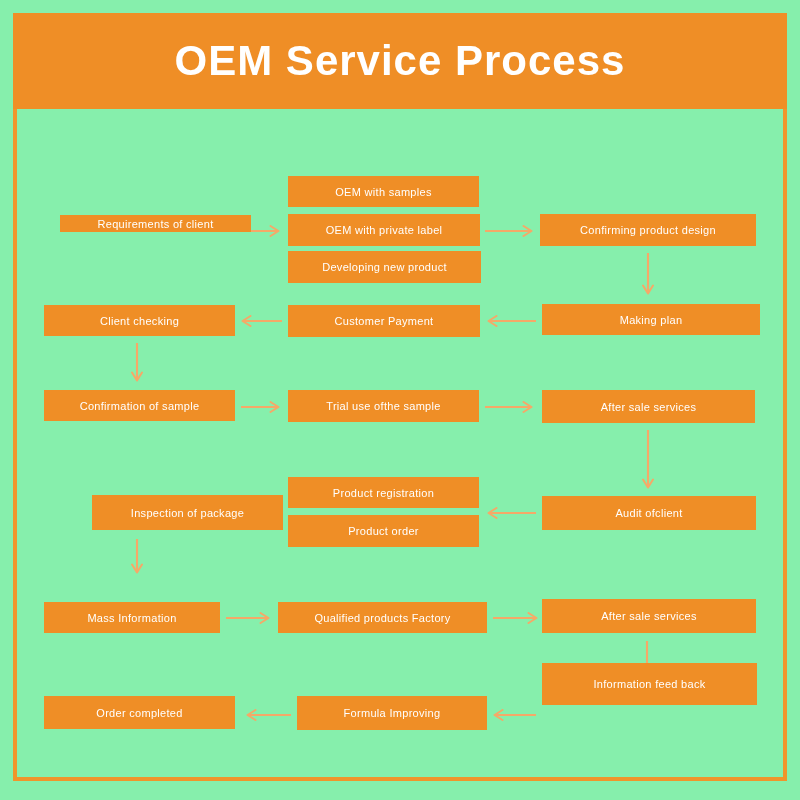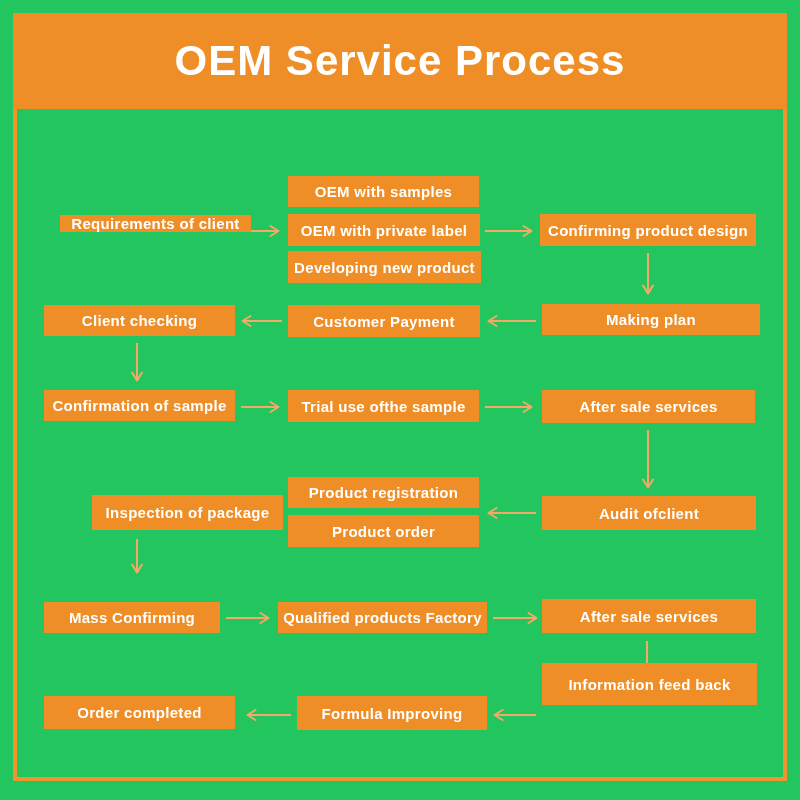--- a/index.html
+++ b/index.html
@@ -1,20 +1,20 @@
 <!DOCTYPE html>
 <html style="--box: #EF8E26; --arrow: #F5A968; --border: #F0952B;"><head>
 <meta charset="utf-8">
 <style>
   html, body { margin: 0; padding: 0; background: #ffffff; }
   #canvas {
     position: relative;
     width: 800px;
     height: 800px;
-    background: #22c55e;
+    background: #86efac;
     font-family: "Liberation Sans", sans-serif;
     overflow: hidden;
   }
   #frame {
     position: absolute;
     left: 13px; top: 13px;
     width: 774px; height: 768px;
     border: 4px solid var(--border, #F0952B);
     box-sizing: border-box;
   }
@@ -34,22 +34,22 @@
     letter-spacing: 1px;
   }
   .node {
     position: absolute;
     background: var(--box, #EF8E26);
     color: #ffffff;
     display: flex;
     align-items: center;
     justify-content: center;
     text-align: center;
-    font-size: 15px;
-    font-weight: bold;
+    font-size: 11px;
+    font-weight: normal;
     letter-spacing: 0.3px;
     box-sizing: border-box;
     white-space: nowrap;
   }
   #arrows {
     position: absolute;
     left: 0; top: 0;
     width: 800px; height: 800px;
     pointer-events: none;
   }
@@ -113,21 +113,21 @@
 
   <div class="node" style="left:44px;  top:390px; width:191px; height:31px;">Confirmation of sample</div>
   <div class="node" style="left:288px; top:390px; width:191px; height:32px;">Trial use ofthe sample</div>
   <div class="node" style="left:542px; top:390px; width:213px; height:33px;">After sale services</div>
 
   <div class="node" style="left:542px; top:496px; width:214px; height:34px;">Audit ofclient</div>
   <div class="node" style="left:288px; top:477px; width:191px; height:31px;">Product registration</div>
   <div class="node" style="left:288px; top:515px; width:191px; height:32px;">Product order</div>
   <div class="node" style="left:44px;  top:495px; width:191px; height:35px;margin-left:48px;">Inspection of package</div>
 
-  <div class="node" style="left:44px;  top:602px; width:176px; height:31px;">Mass Confirming</div>
+  <div class="node" style="left:44px;  top:602px; width:176px; height:31px;">Mass Information</div>
   <div class="node" style="left:278px; top:602px; width:209px; height:31px;">Qualified products Factory</div>
   <div class="node" style="left:542px; top:599px; width:214px; height:34px;">After sale services</div>
 
   <div class="node" style="left:542px; top:663px; width:215px; height:42px;">Information feed back</div>
   <div class="node" style="left:44px;  top:696px; width:191px; height:33px;">Order completed</div>
   <div class="node" style="left:297px; top:696px; width:190px; height:34px;">Formula Improving</div>
 
 </div>
 
 </body></html>

